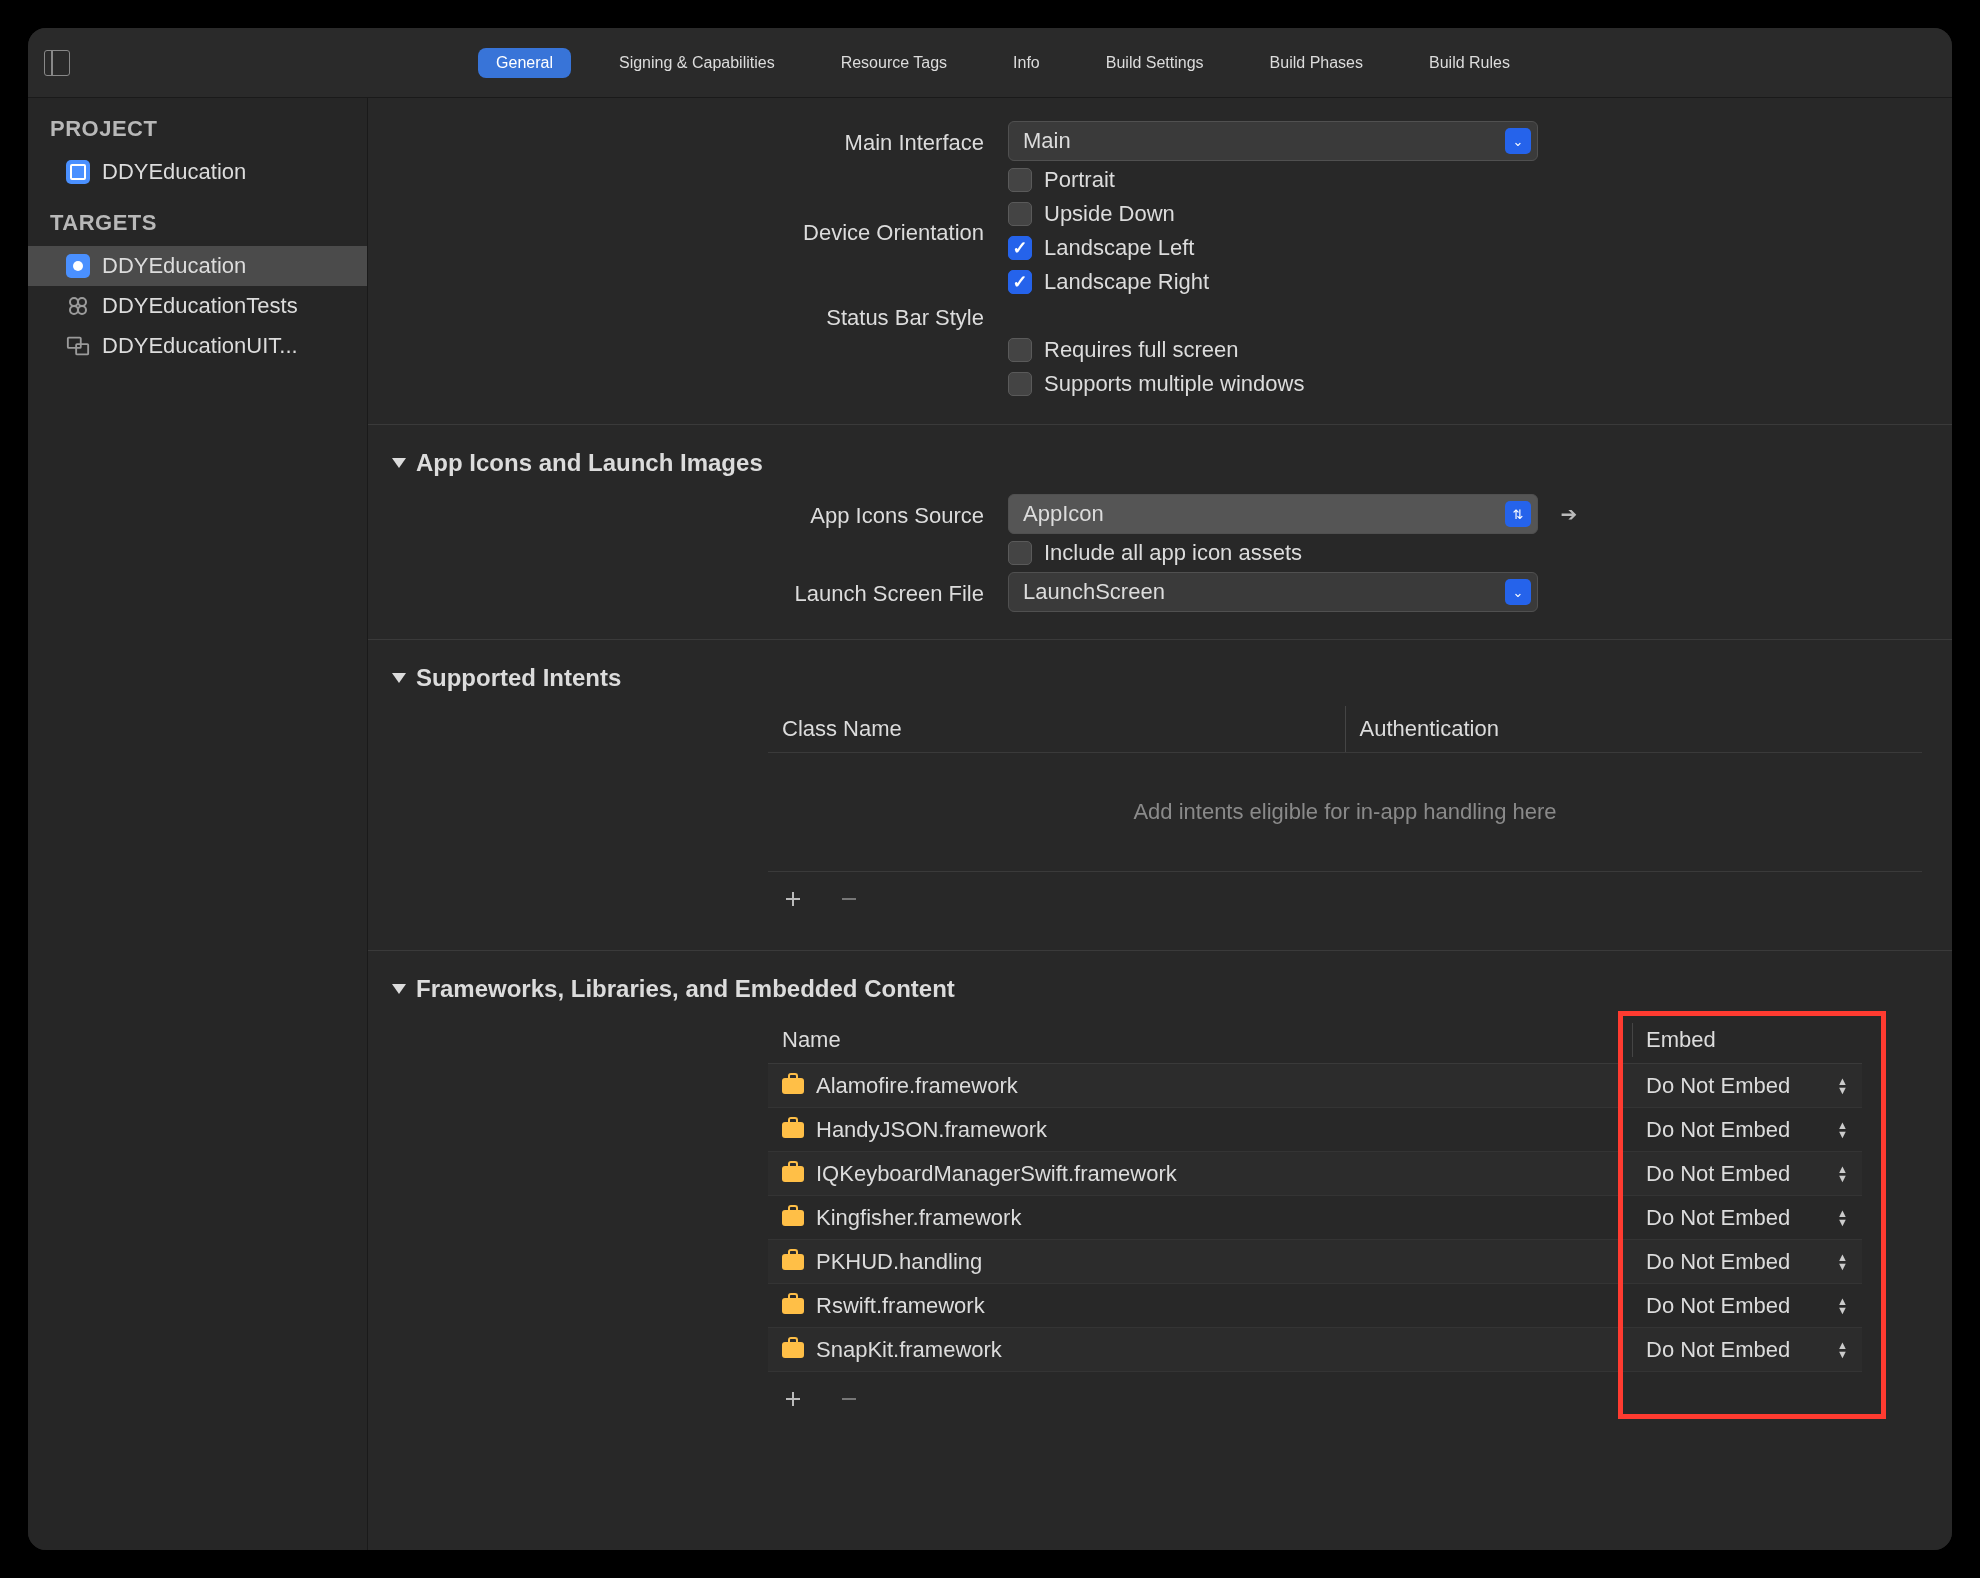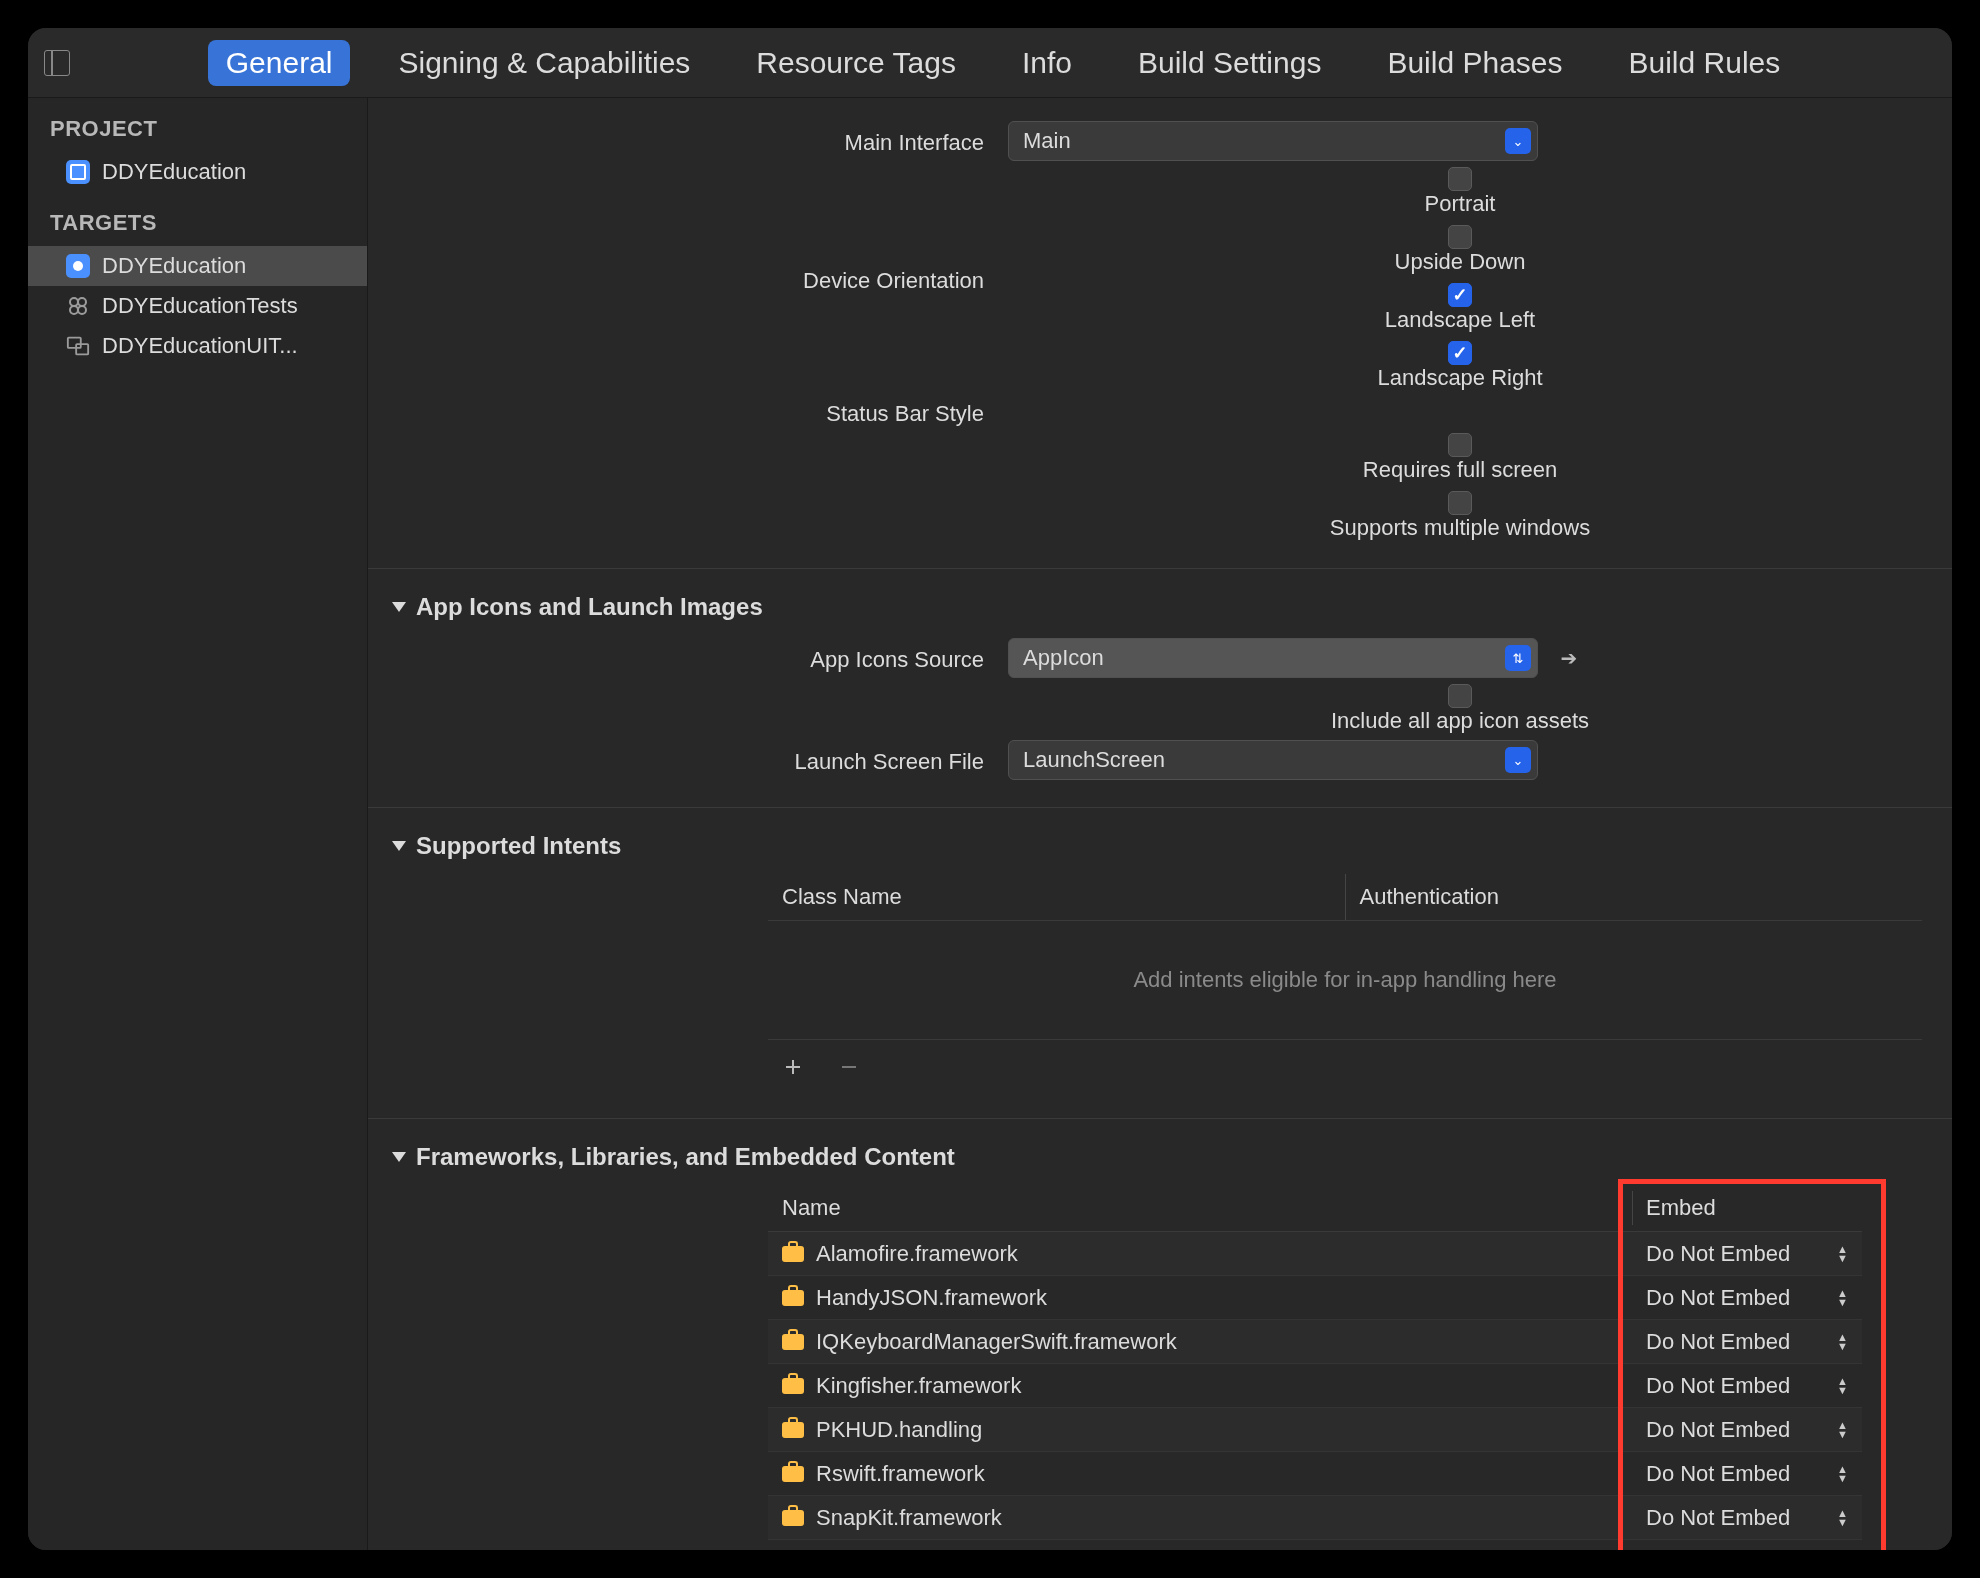--- a/index.html
+++ b/index.html
@@ -56,21 +56,21 @@
     flex:none;
   }
   .topbar .lefticon::after{
     content:"";position:absolute;left:6px;top:0;bottom:0;width:1.5px;background:#888;
   }
   .topbar .tabs{
     flex:1;display:flex;justify-content:center;gap:30px;
   }
   .topbar .tab{
     padding:6px 18px;border-radius:8px;
-    color:var(--text);font-size:30px;font-weight:500;
+    color:var(--text);font-size:16px;font-weight:500;
   }
   .topbar .tab.selected{background:var(--blue);color:#fff;}
   
   .body{flex:1;display:flex;min-height:0;}
   .sidebar{
     width:340px;flex:none;
     background:#262626;
     border-right:1px solid #1a1a1a;
     overflow:auto;
     font-size:22px;
@@ -115,21 +115,21 @@
     background:#3a3a3a;border:1px solid #505050;border-radius:6px;
     height:40px;padding:0 6px 0 14px;
     width:530px;color:var(--text);font-size:22px;
   }
   .select .arrow{
     width:26px;height:26px;border-radius:5px;background:#2563eb;
     display:flex;align-items:center;justify-content:center;flex:none;
     font-size:13px;color:#fff;
   }
   .select.readonly{background:#3a3a3a;}
-  .checkbox-row{display:flex;align-items:center;gap:0;font-size:22px;flex-direction:column;}
+  .checkbox-row{display:flex;align-items:center;gap:12px;font-size:22px;}
   .checkbox{
     width:24px;height:24px;border-radius:5px;
     background:#444;border:1px solid #5a5a5a;flex:none;
     display:flex;align-items:center;justify-content:center;
   }
   .checkbox.checked{background:var(--checkbox-blue);border-color:var(--checkbox-blue);}
   .checkbox.checked::after{content:"✓";color:#fff;font-size:18px;font-weight:700;line-height:1;}
   .divider{height:1px;background:var(--border);margin:24px 0 0;}
 
   .section-title{

